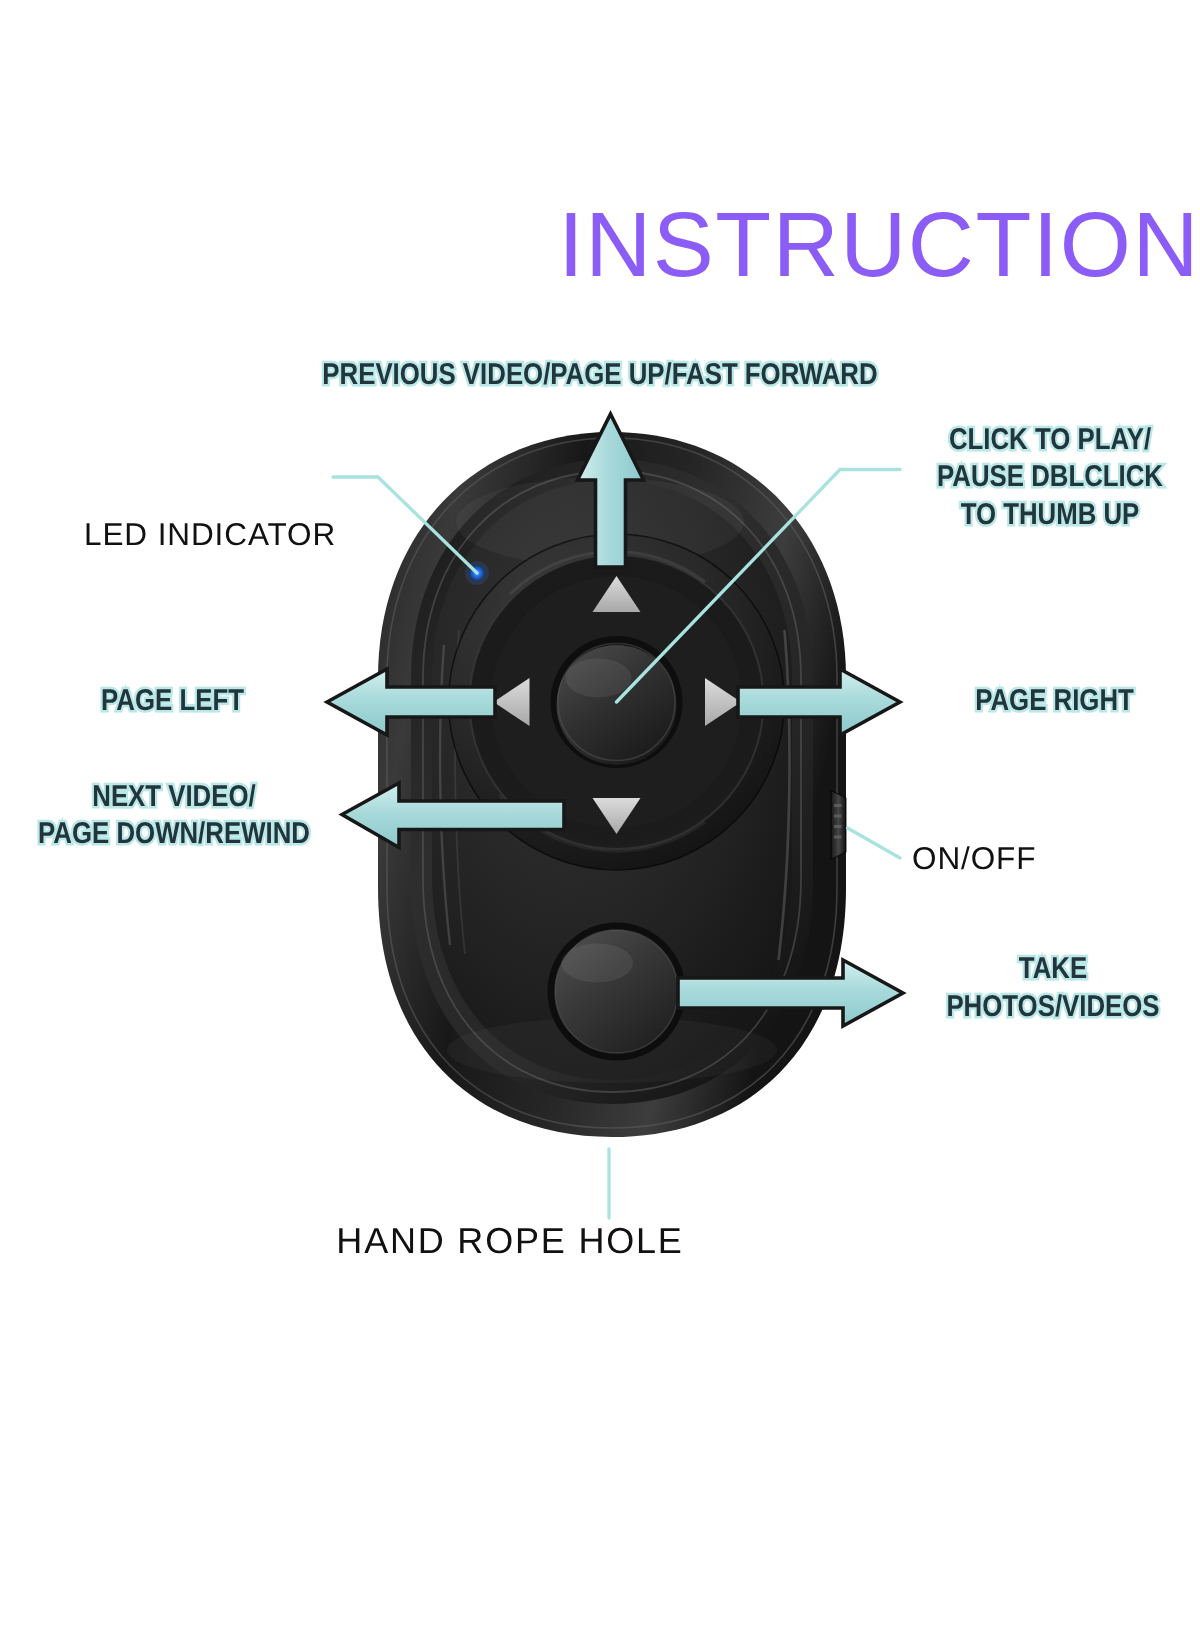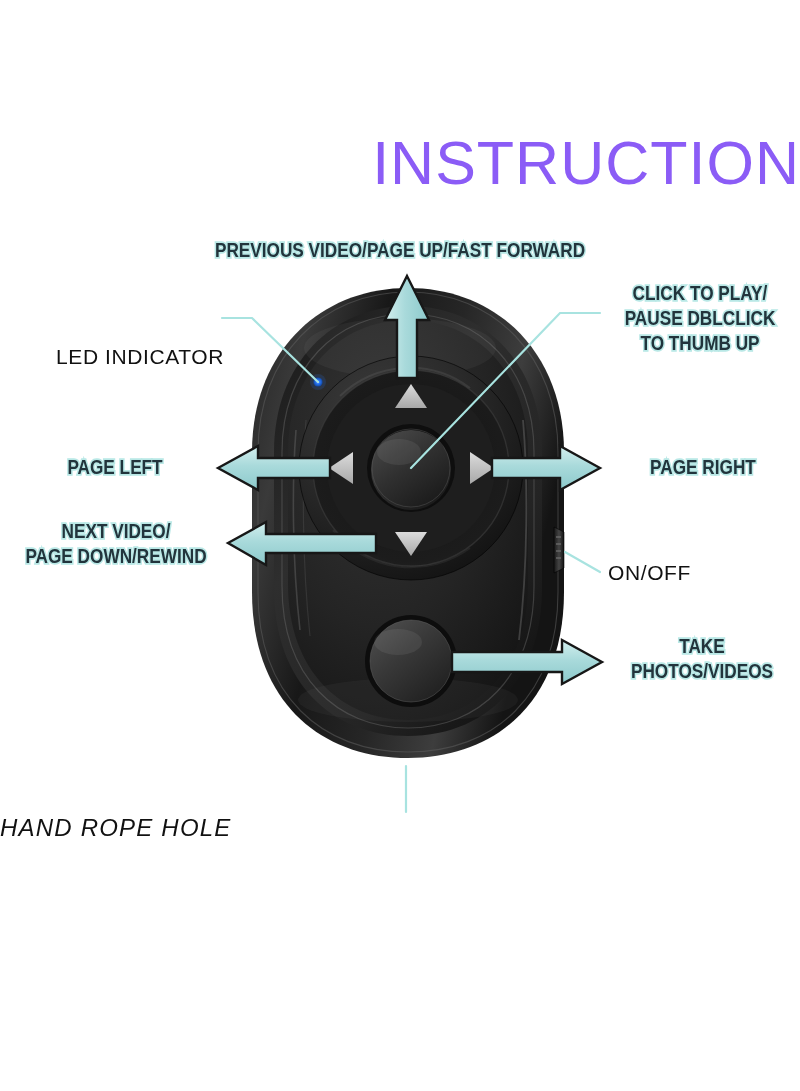--- a/index.html
+++ b/index.html
@@ -294,17 +294,17 @@
 
   <div class="plain-label" style="left:608px; top:561px;text-align:center;">
     <span>ON/OFF</span>
   </div>
 
   <div class="out-label c" style="left:604px; top:634px; width:196px; text-align:center;">
     <span>TAKE</span>
     <span>PHOTOS/VIDEOS</span>
   </div>
 
-  <div class="plain-label" style="left:0px; top:814px; width:680px; text-align:left; font-size:24px; letter-spacing:1.2px;font-style:italic;">
+  <div class="plain-label" style="left:0px; top:814px; width:680px; text-align:center; font-size:24px; letter-spacing:1.2px;">
     <span>HAND ROPE HOLE</span>
   </div>
 
 </div>
 
 </body></html>

